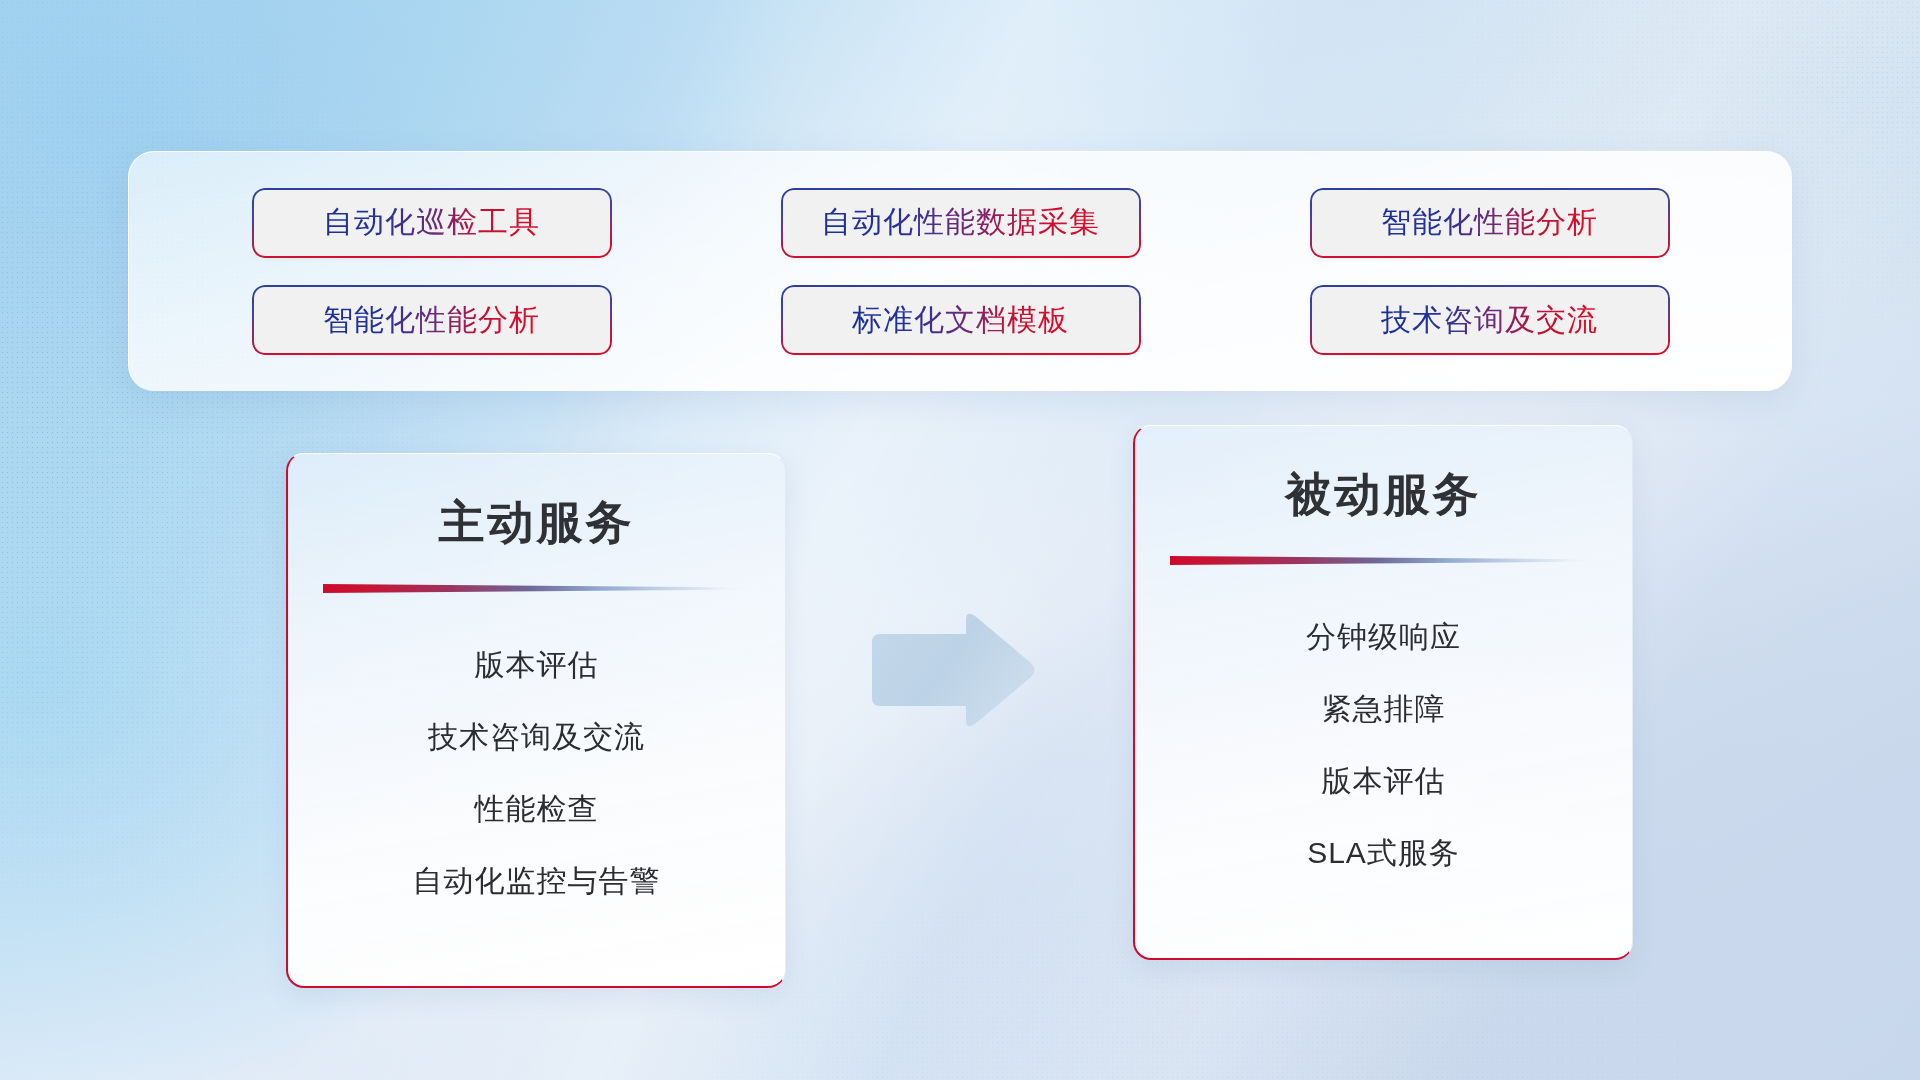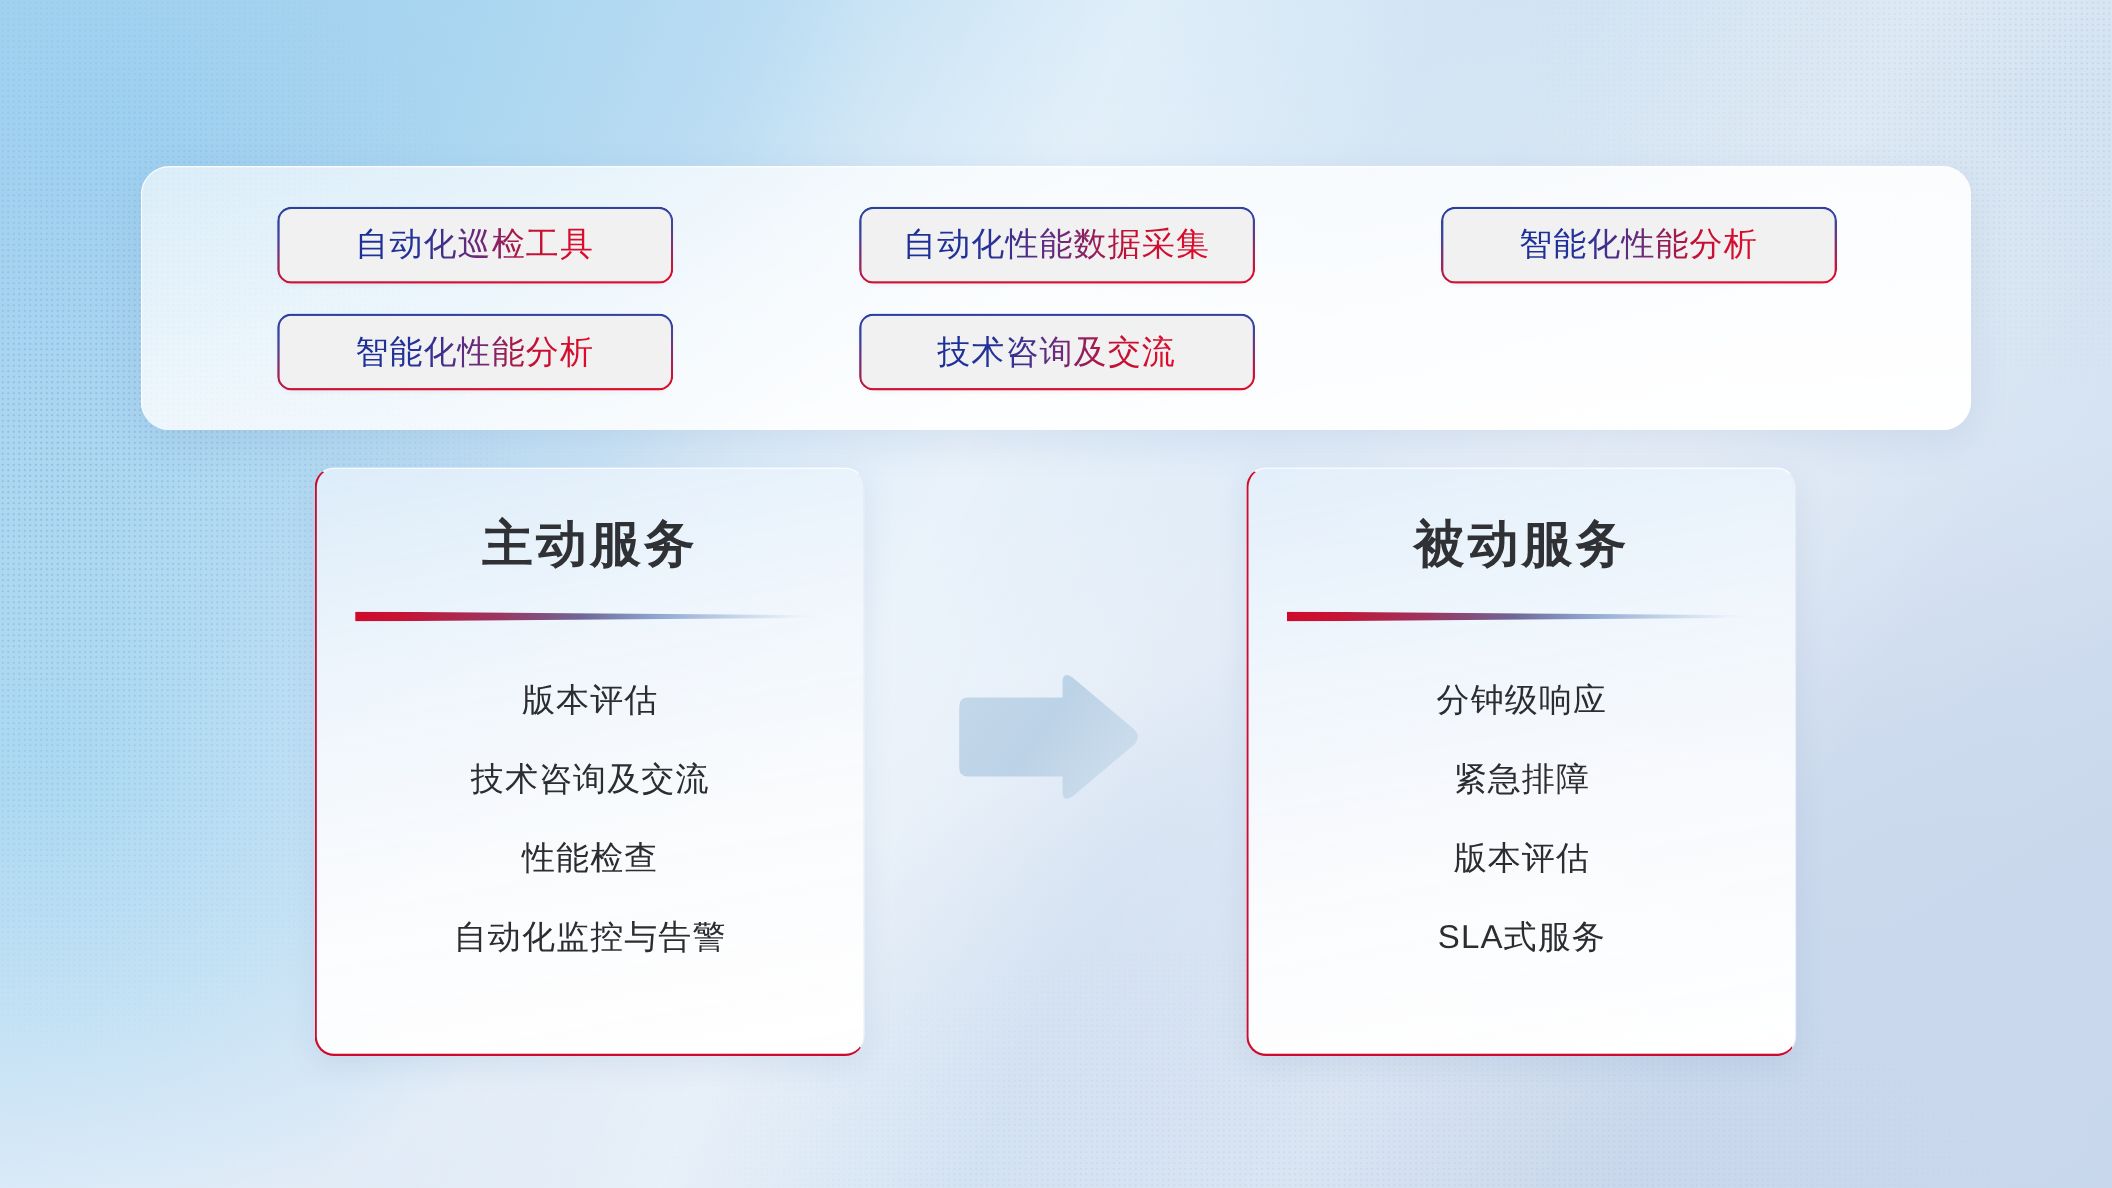--- a/index.html
+++ b/index.html
@@ -134,21 +134,21 @@
         rgba(240,246,252,0.93) 30%,
         rgba(250,251,253,0.97) 62%,
         rgba(255,255,255,0.99) 100%);
     border-left: 2px solid #d00a2c;
     border-bottom: 2px solid #d00a2c;
     border-top: 1px solid rgba(255,255,255,0.9);
     border-right: 1px solid rgba(220,230,242,0.7);
     box-shadow: 0 8px 26px rgba(90,125,175,0.12);
     overflow: hidden;
   }
-  #card-proactive { left: 286px; }
+  #card-proactive { left: 286px; margin-top: 28px; }
   #card-reactive  { left: 1133px; }
 
   .card-title {
     text-align: center;
     font-size: 46px;
     font-weight: 700;
     color: #2f3134;
     letter-spacing: 3px;
     margin-top: 38px;
   }
@@ -211,20 +211,23 @@
   </div>
 
   <div class="pill">
     <span class="pill-label">智能化性能分析</span>
   </div>
 
   <div class="pill">
     <span class="pill-label">智能化性能分析</span>
   </div>
 
+  <div class="pill">
+    <span class="pill-label">标准化文档模板</span>
+  </div>
 
   <div class="pill">
     <span class="pill-label">技术咨询及交流</span>
   </div>
 
 </div>
 
 <div class="card" id="card-proactive">
 
   <div class="card-title">主动服务</div>

